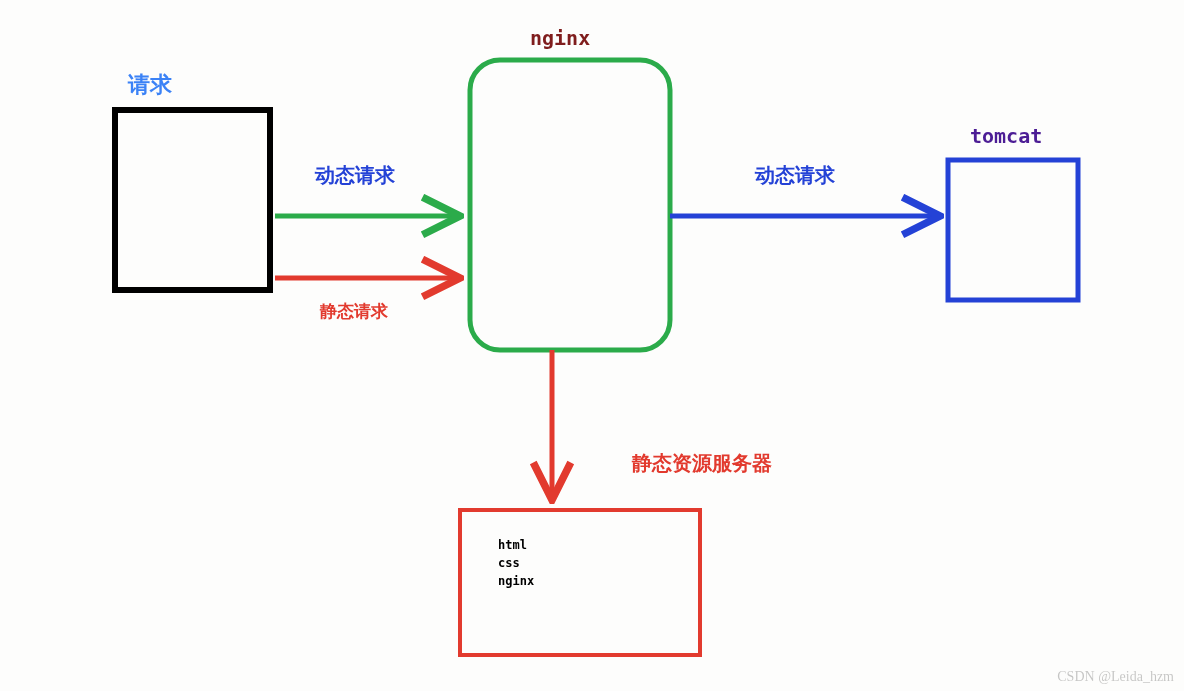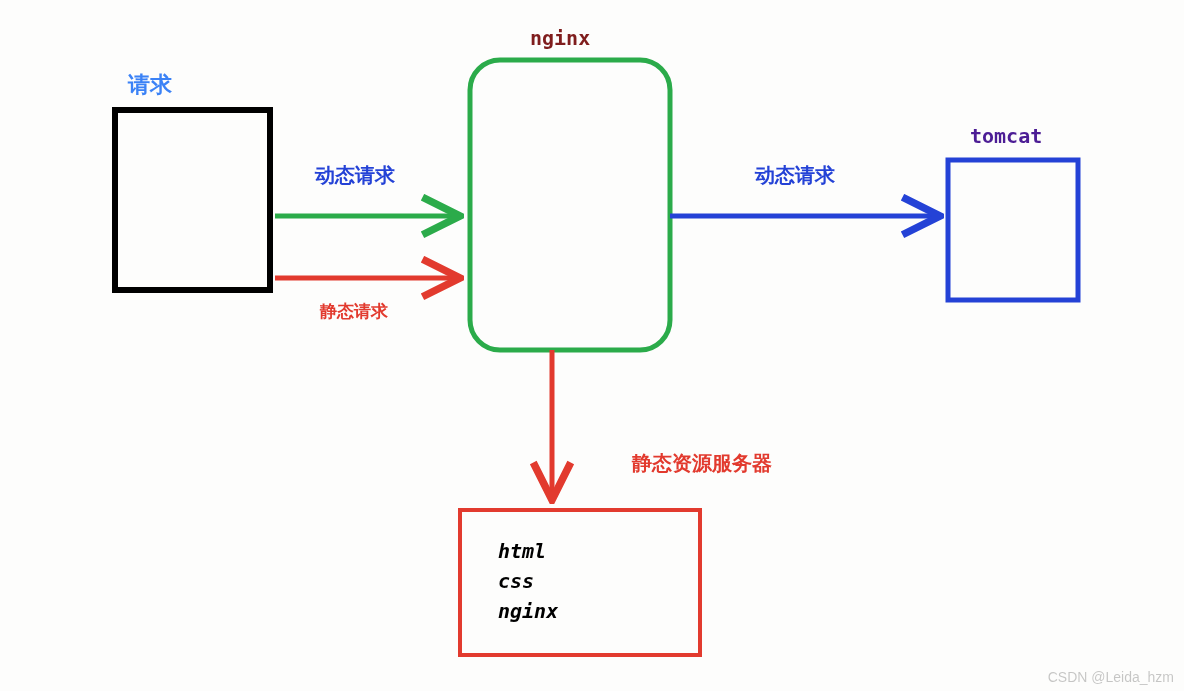--- a/index.html
+++ b/index.html
@@ -23,31 +23,30 @@
     font-weight: bold;
     white-space: nowrap;
   }
   .lbl-request   { left: 128px; top: 70px;  font-size: 22px; color: #3b82f6; }
   .lbl-nginx     { left: 530px; top: 26px;  font-size: 20px; color: #7f1d1d; font-family: monospace, sans-serif; }
   .lbl-tomcat    { left: 970px; top: 124px; font-size: 20px; color: #4c1d95; font-family: monospace, sans-serif; }
   .lbl-dyn1      { left: 315px; top: 162px; font-size: 20px; color: #2442d6; }
   .lbl-dyn2      { left: 755px; top: 162px; font-size: 20px; color: #2442d6; }
   .lbl-static    { left: 320px; top: 300px; font-size: 17px; color: #e23a2e; }
   .lbl-srv       { left: 600px; top: 450px; font-size: 20px; color: #e23a2e; margin-left: 32px; }
-  .watermark     { position: absolute; right: 10px; bottom: 6px; font-size: 14px; color: rgba(0,0,0,0.22); font-family: Liberation Sans, sans-serif; }
+  .watermark     { position: absolute; right: 10px; bottom: 6px; font-size: 14px; color: rgba(0,0,0,0.22); font-family: Liberation Serif, serif; }
 
   .static-list {
     position: absolute;
     left: 498px; top: 536px;
     font-family: monospace, sans-serif;
-    font-size: 20px;
+    font-size: 12px;
     color: #000;
     font-weight: bold;
     line-height: 1.5;
-    font-style: italic;
   }
 </style>
 </head>
 <body>
 
 <svg viewBox="0 0 1184 691">
   <defs>
     <marker id="arrow-green" viewBox="0 0 12 12" refX="11" refY="6" markerWidth="9" markerHeight="9" orient="auto-start-reverse">
       <path d="M1,1 L11,6 L1,11" fill="none" stroke="#2bab4a" stroke-width="2"></path>
     </marker>

